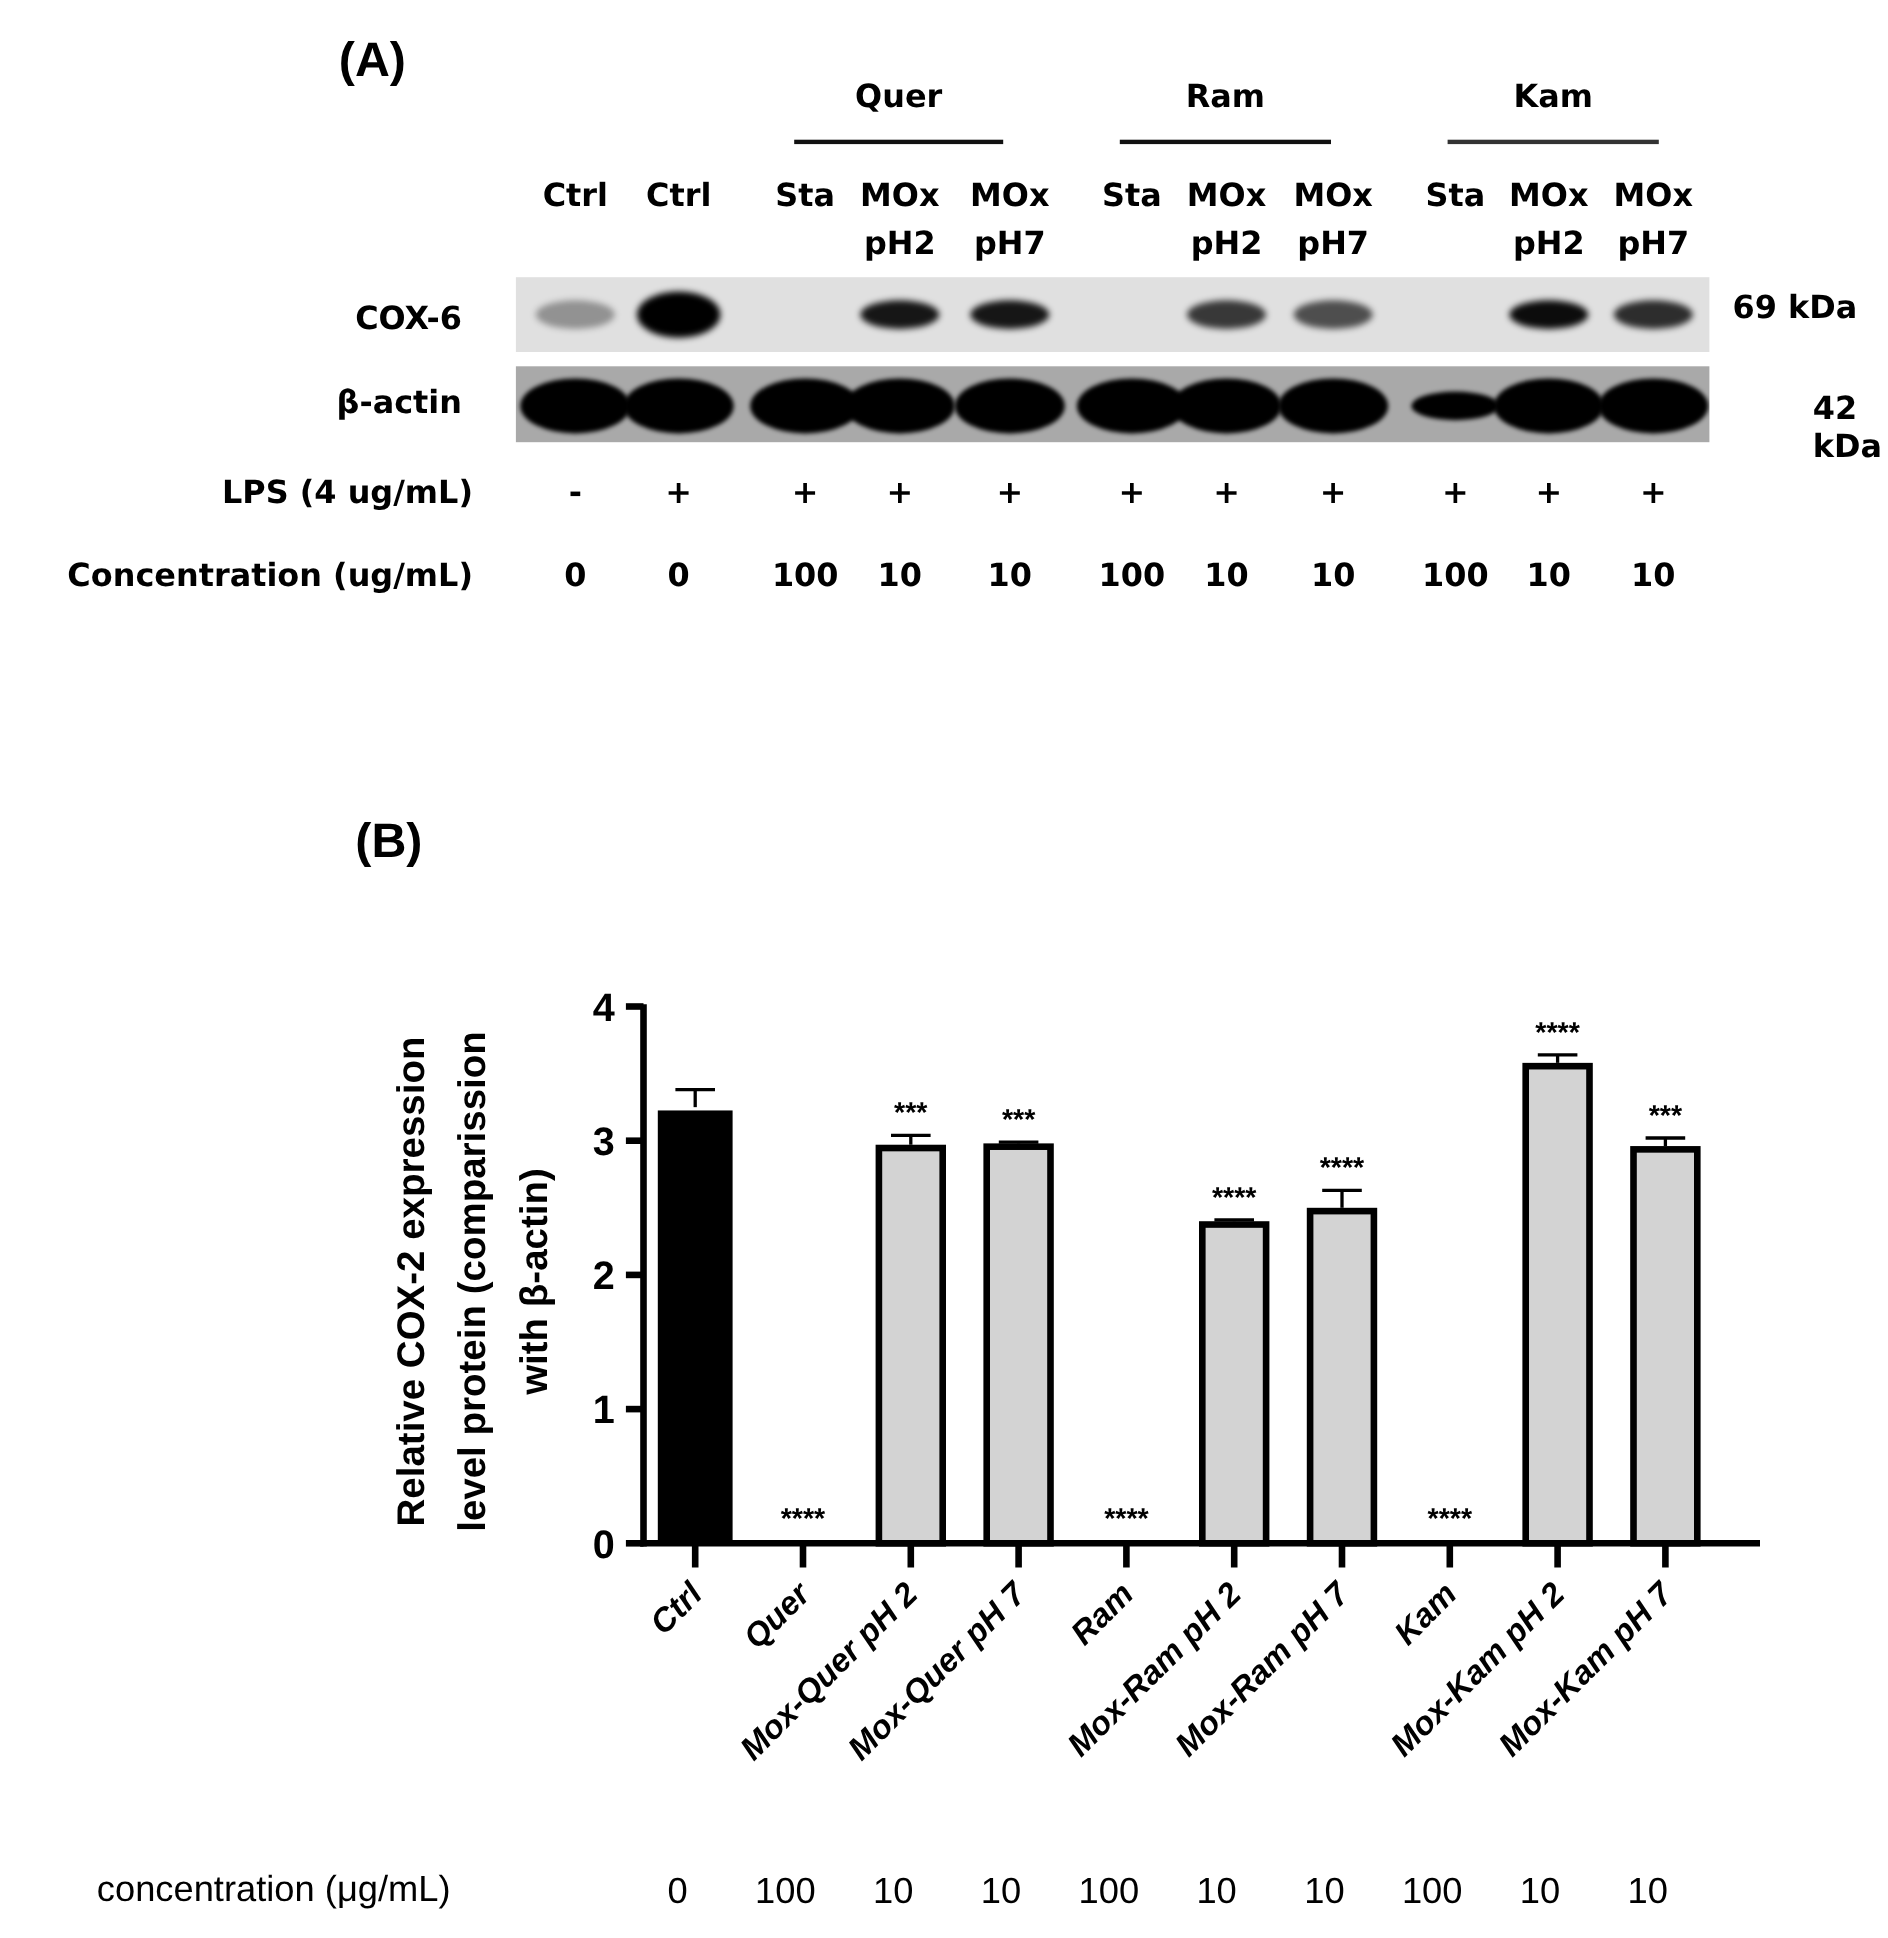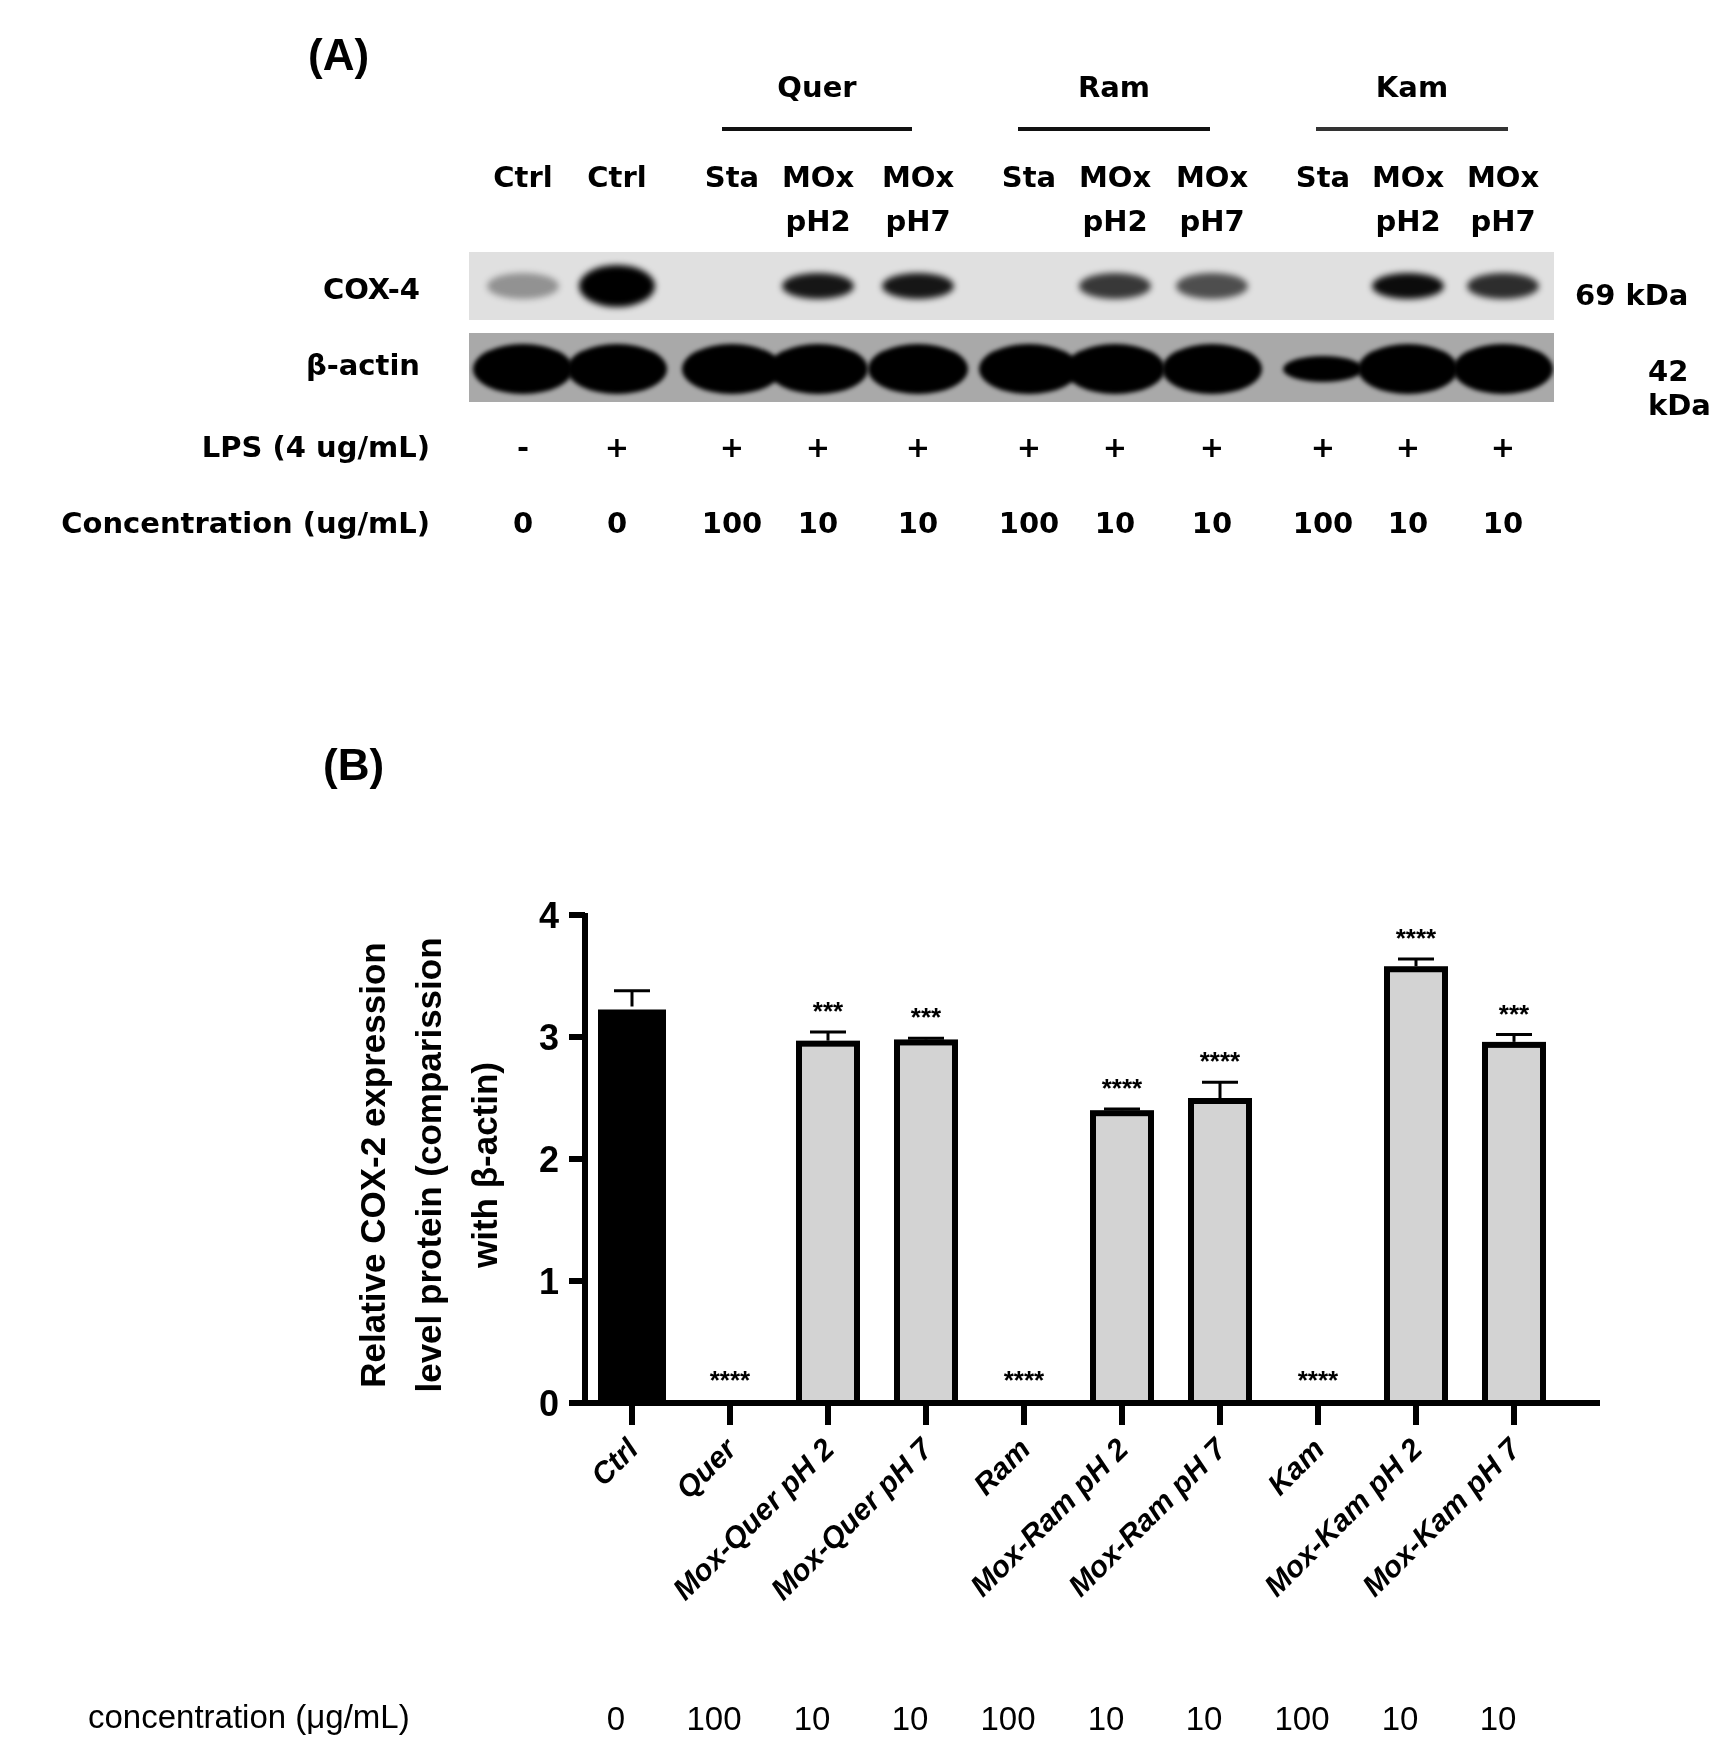--- a/index.html
+++ b/index.html
@@ -67,21 +67,21 @@
     <div class="abs lane-lbl" style="left:1408px; top:155px;">
       <div>MOx</div>
       <div>pH2</div>
     </div>
     <div class="abs lane-lbl" style="left:1503px; top:155px;">
       <div>MOx</div>
       <div>pH7</div>
     </div>
   </div>
 
-<div class="abs row-lbl" style="left:250px; width:170px; top:272px;">COX-4</div>
+<div class="abs row-lbl" style="left:250px; width:170px; top:272px;">COX-6</div>
 <div class="abs row-lbl" style="left:250px; width:170px; top:348px;">β-actin</div>
 
 <div class="abs blot" id="blot-cox2" style="left:469px; top:252px; width:1085px; height:68px;">
     <div class="band" style="left:18px; top:21px; width:72px; height:26px; background:rgba(0,0,0,0.35); filter:blur(3px);"></div>
     <div class="band" style="left:110px; top:13px; width:76px; height:42px; background:rgba(0,0,0,1); filter:blur(3px);"></div>
     <div class="band" style="left:313px; top:21px; width:72px; height:26px; background:rgba(0,0,0,0.9); filter:blur(3px);"></div>
     <div class="band" style="left:413px; top:21px; width:72px; height:26px; background:rgba(0,0,0,0.9); filter:blur(3px);"></div>
     <div class="band" style="left:610px; top:21px; width:72px; height:26px; background:rgba(0,0,0,0.75); filter:blur(3px);"></div>
     <div class="band" style="left:707px; top:21px; width:72px; height:26px; background:rgba(0,0,0,0.65); filter:blur(3px);"></div>
     <div class="band" style="left:903px; top:21px; width:72px; height:26px; background:rgba(0,0,0,0.95); filter:blur(3px);"></div>
@@ -94,21 +94,21 @@
     <div class="band" style="left:299px; top:11px; width:100px; height:50px; background:#000; filter:blur(2px);"></div>
     <div class="band" style="left:399px; top:11px; width:100px; height:50px; background:#000; filter:blur(2px);"></div>
     <div class="band" style="left:510px; top:11px; width:100px; height:50px; background:#000; filter:blur(2px);"></div>
     <div class="band" style="left:596px; top:11px; width:100px; height:50px; background:#000; filter:blur(2px);"></div>
     <div class="band" style="left:693px; top:11px; width:100px; height:50px; background:#000; filter:blur(2px);"></div>
     <div class="band" style="left:814px; top:23px; width:80px; height:26px; background:#000; filter:blur(2px);"></div>
     <div class="band" style="left:889px; top:11px; width:100px; height:50px; background:#000; filter:blur(2px);"></div>
     <div class="band" style="left:984px; top:11px; width:100px; height:50px; background:#000; filter:blur(2px);"></div>
   </div>
 
-<div class="abs mw" style="left:1575px; top:278px;">69 kDa</div>
+<div class="abs mw" style="left:1575px; top:262px;">69 kDa</div>
 <div class="abs mw" style="left:1648px; top:354px;">42 kDa</div>
 
 <div class="abs row-lbl" style="left:100px; width:330px; top:430px;">LPS (4 ug/mL)</div>
 <div class="abs row-lbl" style="left:10px; width:420px; top:506px;">Concentration (ug/mL)</div>
 <div id="rows">
     <div class="abs cell" style="left:523px; top:430px;">-</div>
     <div class="abs cell" style="left:617px; top:430px;">+</div>
     <div class="abs cell" style="left:732px; top:430px;">+</div>
     <div class="abs cell" style="left:818px; top:430px;">+</div>
     <div class="abs cell" style="left:918px; top:430px;">+</div>

